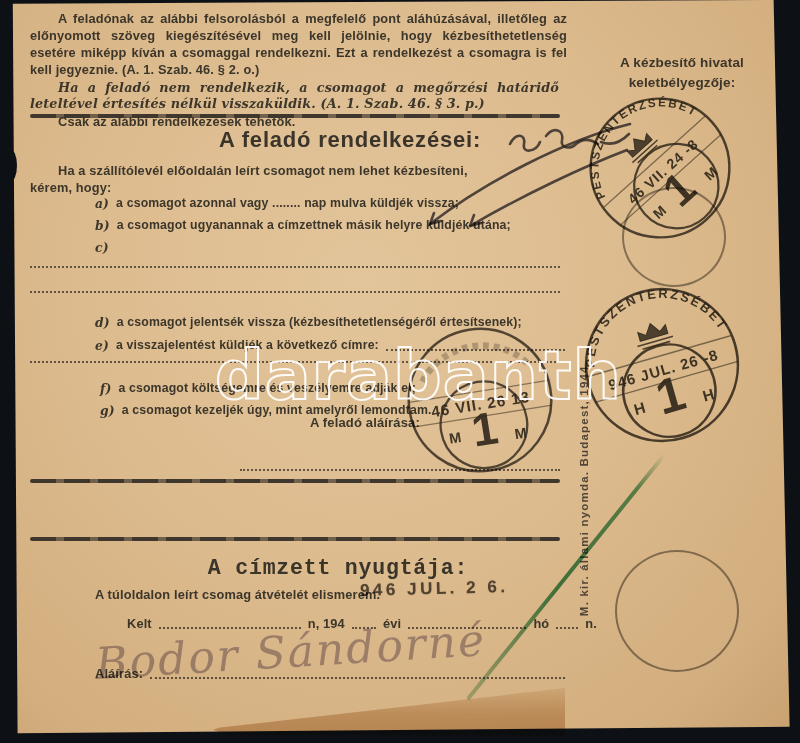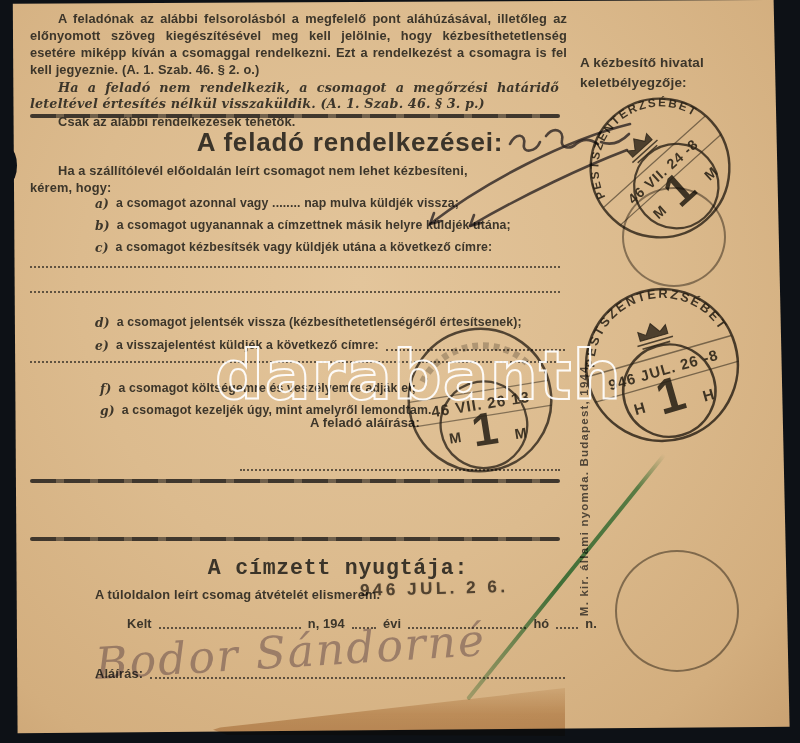--- a/index.html
+++ b/index.html
@@ -57,40 +57,39 @@
 
   <div class="paper"></div>
   <div class="edge-notch"></div>
 
   <div class="abs print just" style="left:30px;top:11px;width:537px;font-size:12.8px;line-height:1.32;">
     <p class="ind" style="margin:0">A feladónak az alábbi felsorolásból a megfelelő pont aláhúzásával, illetőleg az előnyomott szöveg kiegészítésével meg kell jelölnie, hogy kézbesíthetetlenség esetére miképp kíván a csomaggal rendelkezni. Ezt a rendelkezést a csomagra is fel kell jegyeznie. (A. 1. Szab. 46. § 2. o.)</p>
     <p class="ind serifital" style="margin:1px 8px 0 0">Ha a feladó nem rendelkezik, a csomagot a megőrzési határidő leteltével értesítés nélkül visszaküldik. (A. 1. Szab. 46. § 3. p.)</p>
     <p class="ind" style="margin:1px 0 0 0">Csak az alábbi rendelkezések tehetők.</p>
   </div>
 
-  <div class="abs print" style="left:580px;top:53px;width:204px;text-align:left;font-size:13.5px;line-height:1.5;">A kézbesítő hivatal keletbélyegzője:</div>
+  <div class="abs print" style="left:580px;top:53px;width:204px;text-align:center;font-size:13.5px;line-height:1.5;">A kézbesítő hivatal keletbélyegzője:</div>
 
   <div class="rule" style="left:30px;top:114px;width:530px;"></div>
 
-  <div class="heading" style="left:140px;top:127px;width:420px;font-size:26px;">A feladó rendelkezései:</div>
+  <div class="heading" style="left:140px;top:127px;width:420px;font-size:22px;">A feladó rendelkezései:</div>
 
   <div class="abs print" style="left:58px;top:163px;width:510px;font-size:12.8px;">Ha a szállítólevél előoldalán leírt csomagot nem lehet kézbesíteni,</div>
   <div class="abs print" style="left:30px;top:180px;font-size:12.8px;">kérem, hogy:</div>
 
   <div class="itemrow print" style="left:95px;top:196px;width:470px;">
     <span class="k">a)</span>
     <span>a csomagot azonnal vagy ........ nap mulva küldjék vissza;</span>
   </div>
   <div class="itemrow print" style="left:95px;top:218px;width:470px;">
     <span class="k">b)</span>
     <span>a csomagot ugyanannak a címzettnek másik helyre küldjék utána;</span>
   </div>
   <div class="itemrow print" style="left:95px;top:240px;width:470px;">
     <span class="k">c)</span>
-    <span>a csomagot kézbesítsék vagy küldjék utána a következő címre:</span>
   </div>
 
   <div class="dotline" style="left:30px;top:266px;width:530px;"></div>
   <div class="dotline" style="left:30px;top:291px;width:530px;"></div>
 
   <div class="itemrow print" style="left:95px;top:315px;width:472px;">
     <span class="k">d)</span>
     <span>a csomagot jelentsék vissza (kézbesíthetetlenségéről értesítsenek);</span>
   </div>
   <div class="itemrow print" style="left:95px;top:338px;width:470px;">

